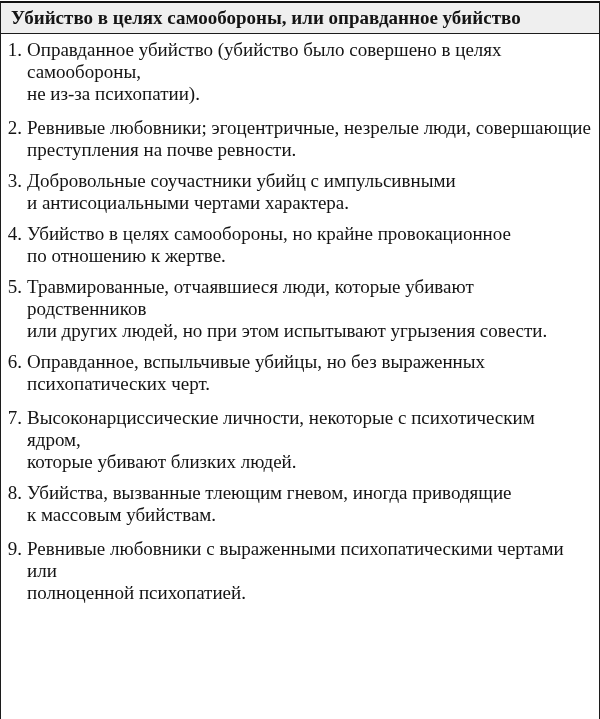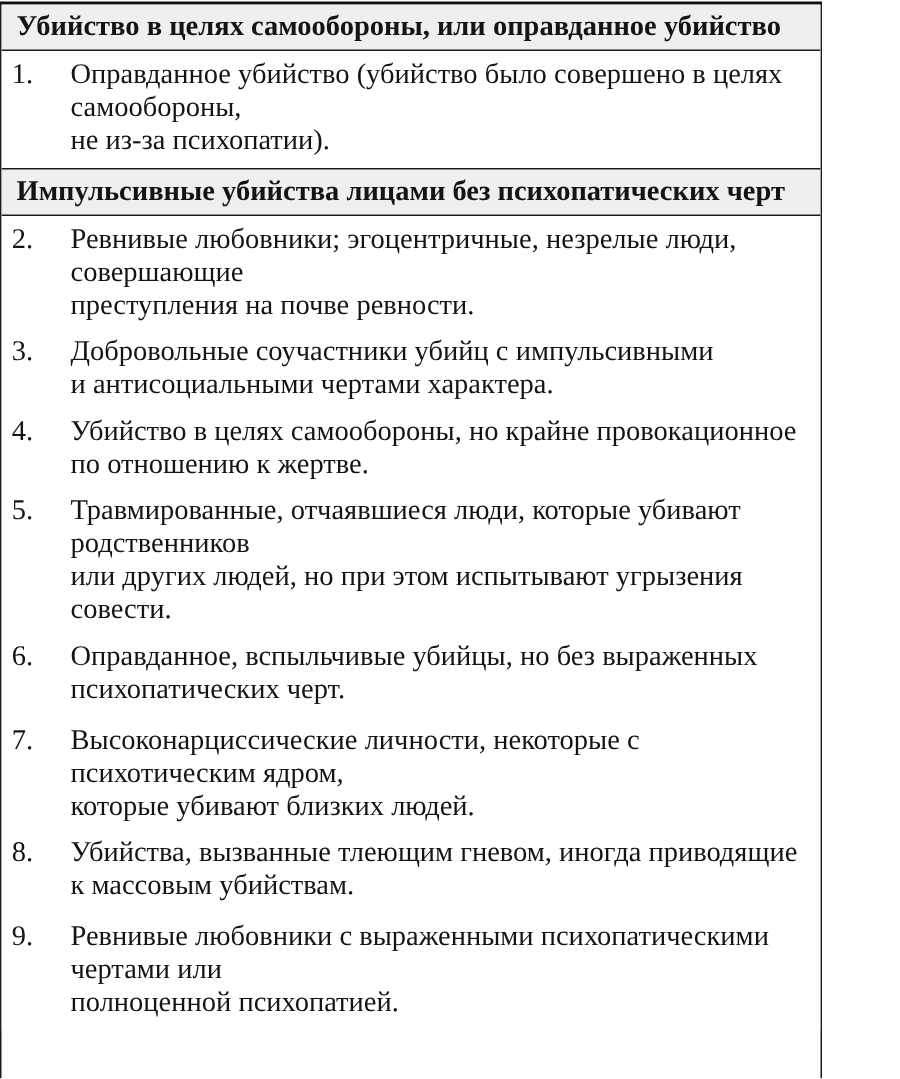--- a/index.html
+++ b/index.html
@@ -1,21 +1,21 @@
 <!DOCTYPE html>
 <html lang="ru"><head>
 <meta charset="utf-8">
 <style>
   html, body {
     margin: 0;
     padding: 0;
     background: #ffffff;
   }
   .page {
-    width: 548px;
+    width: 600px;
     height: 719px;
     overflow: hidden;
     box-sizing: border-box;
     background: #ffffff;
     font-family: "Liberation Serif", "DejaVu Serif", serif;
     font-size: 19px;
     line-height: 22px;
     color: #141414;
     padding-top: 1px;
   }
@@ -54,39 +54,37 @@
   .item .num {
     position: absolute;
     left: 0;
     top: 0;
     width: 21px;
     text-align: right;
   }
   .item .txt {
     display: block;
     white-space: pre-line;
-    margin-left: 20px;
   }
 </style>
 </head>
 <body>
 
 <div class="page">
   <div class="scale-table">
 
     <div class="section-header first">Убийство в целях самообороны, или оправданное убийство</div>
     <div class="section-body">
       <div class="item">
         <span class="num">1.</span>
         <span class="txt">Оправданное убийство (убийство было совершено в целях самообороны,
 не из-за психопатии).</span>
       </div>
     </div>
 
-    <div class="section-header">Импульсивные убийства лицами без психопатических черт</div>
     <div class="section-body">
       <div class="item">
         <span class="num">2.</span>
         <span class="txt">Ревнивые любовники; эгоцентричные, незрелые люди, совершающие
 преступления на почве ревности.</span>
       </div>
       <div class="item">
         <span class="num">3.</span>
         <span class="txt">Добровольные соучастники убийц с импульсивными
 и антисоциальными чертами характера.</span>

